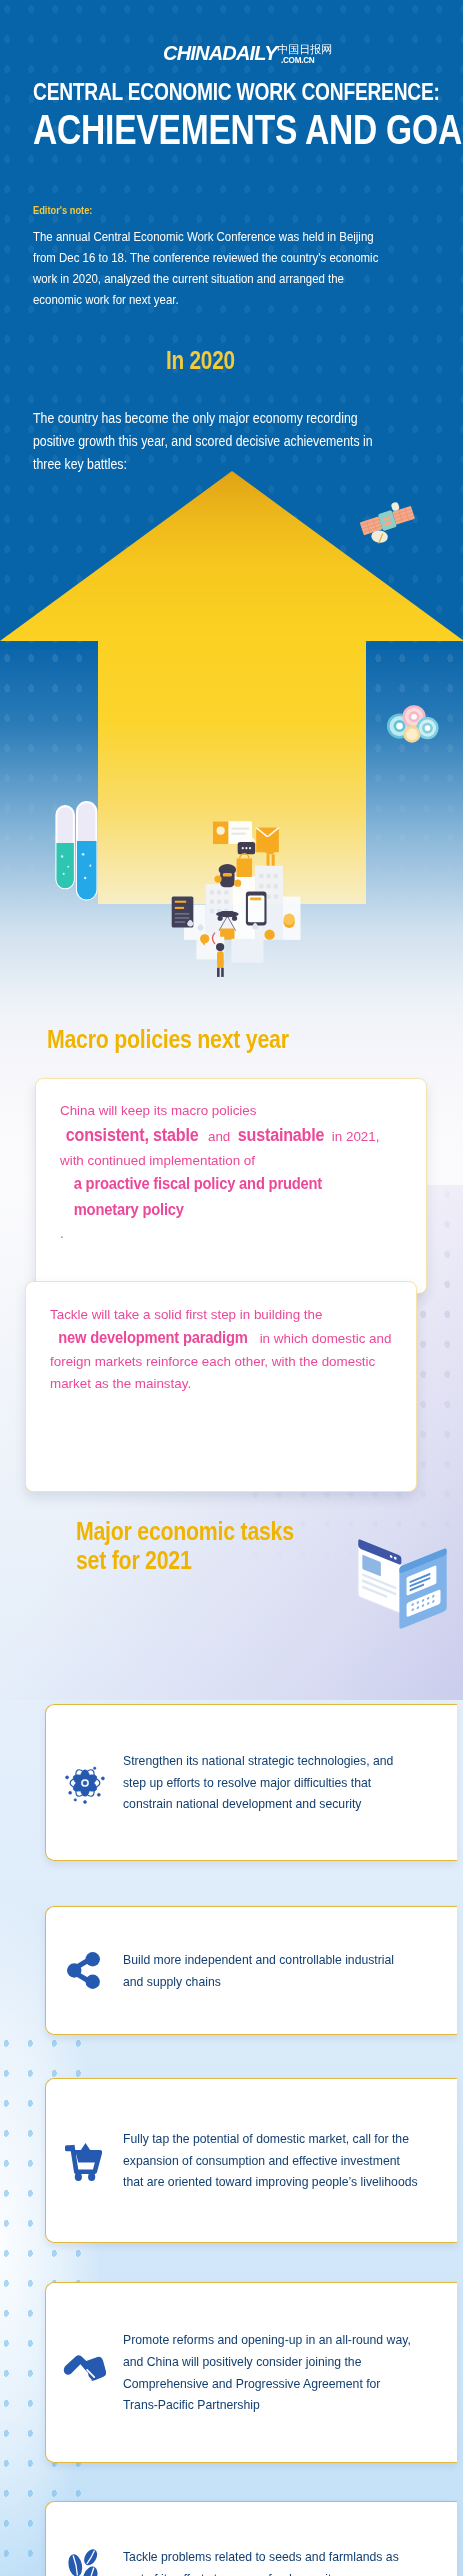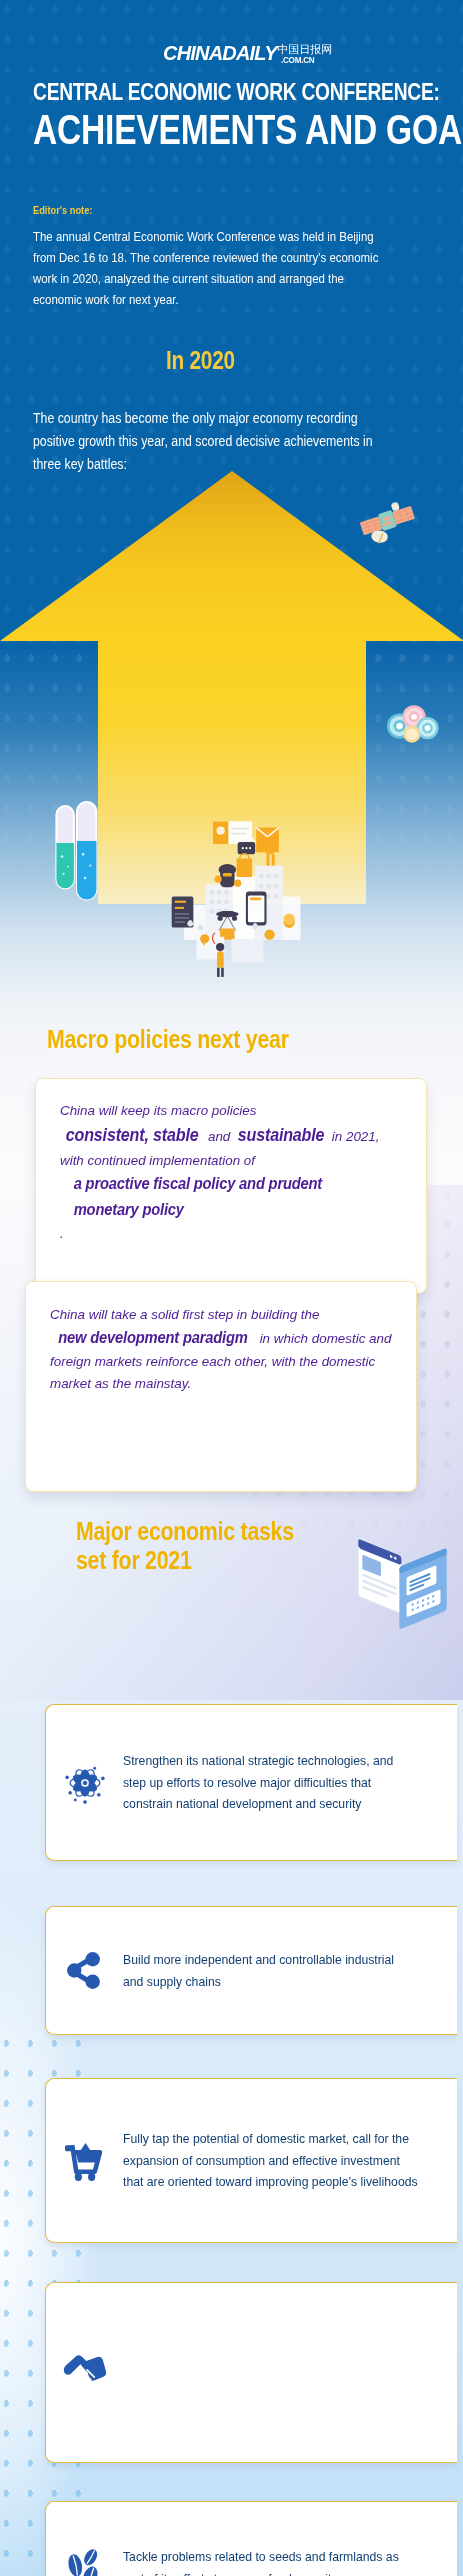--- a/index.html
+++ b/index.html
@@ -189,24 +189,23 @@
   
   .card {
     position: absolute;
     background: #ffffff;
     border-radius: 8.2px;
     border: 1.5px solid #f7e3a8;
     box-shadow: 0 5.2px 11.3px rgba(40,60,110,0.13);
     z-index: 6;
   }
   .card-text {
-    color: #4c1d95;
+    color: #ec4899;
     font-family: "Liberation Sans Narrow", "Liberation Sans", sans-serif;
     line-height: 1.62;
-    font-style: italic;
   }
   .card-a { left: 35px; top: 1078px; width: 392px; height: 216px; }
   .card-a .card-text { padding: 20.6px 24px; font-size: 13.4px; }
   .card-b { left: 25px; top: 1281px; width: 392px; height: 211px; }
   .card-b .card-text { padding: 21.6px 24px; font-size: 13.4px; }
   .em-big {
     font-weight: 700; font-size: 17.5px; letter-spacing: -0.2px;
     display: inline-block; transform: scaleX(0.92);
   }
   .em-mid {
@@ -446,21 +445,21 @@
   <div class="sec-head h-macro dk" data-bind="section_macro.heading">Macro policies next year</div>
 
   <div class="card card-a">
     <div class="card-text">
       <span data-bind="section_macro.cards.0.part1">China will keep its macro policies </span><span class="em-big" data-bind="section_macro.cards.0.emph1">consistent, stable</span><span data-bind="section_macro.cards.0.mid1"> and </span><span class="em-big" data-bind="section_macro.cards.0.emph2">sustainable</span><span data-bind="section_macro.cards.0.part2"> in 2021, with continued implementation of </span><span class="em-mid" data-bind="section_macro.cards.0.emph3">a proactive fiscal policy and prudent monetary policy</span><span data-bind="section_macro.cards.0.part3">.</span>
     </div>
   </div>
 
   <div class="card card-b">
     <div class="card-text">
-      <span data-bind="section_macro.cards.1.part1">China will take a solid first step in building the </span><span class="em-mid" data-bind="section_macro.cards.1.emph1">new development paradigm</span><span data-bind="section_macro.cards.1.part2"> in which domestic and foreign markets reinforce each other, with the domestic market as the mainstay.</span>
+      <span data-bind="section_macro.cards.1.part1">Tackle will take a solid first step in building the </span><span class="em-mid" data-bind="section_macro.cards.1.emph1">new development paradigm</span><span data-bind="section_macro.cards.1.part2"> in which domestic and foreign markets reinforce each other, with the domestic market as the mainstay.</span>
     </div>
   </div>
 
   <div class="deco deco-cards">
     <svg width="98" height="108" viewBox="0 0 190 210">
       <g>
         <g transform="skewY(22)">
           <rect x="6" y="24" width="84" height="112" rx="5" fill="#ffffff" stroke="#e3e9f3" stroke-width="2"></rect>
           <rect x="6" y="24" width="84" height="18" rx="5" fill="#3f55a8"></rect>
           <circle cx="78" cy="33" r="2.6" fill="#ffffff"></circle>
@@ -569,20 +568,23 @@
       <svg width="43" height="39" viewBox="0 0 84 76" fill="#2659b0">
         <path d="M4 26 L26 6 q6 -4 12 2 l18 18 q5 5 0 10 q-5 5 -10 0 L34 22 L16 40 q-6 5 -12 0 q-5 -6 0 -14 z"></path>
         <path d="M44 16 L66 8 q8 -3 12 6 l6 22 q2 8 -6 11 l-16 6 q-7 3 -11 -4 z"></path>
         <g stroke="#ffffff" stroke-width="3.4" stroke-linecap="round">
           <path d="M34 44 L46 56"></path>
             <path d="M40 38 L54 52"></path>
             <path d="M47 33 L61 47"></path>
         </g>
       </svg>
     </div>
+    <div class="task-text">
+        <span data-bind="section_tasks.items.3.text">Promote reforms and opening-up in an all-round way, and China will positively consider joining the Comprehensive and Progressive Agreement for Trans-Pacific Partnership</span>
+      </div>
   </div>
 
   <div class="task" style="top:2501px; height:134px;">
     <div class="task-icon">
       <svg width="39" height="41" viewBox="0 0 76 80" fill="#2659b0">
         <ellipse cx="20" cy="34" rx="13" ry="22" transform="rotate(-12 20 34)"></ellipse>
         <path d="M20 14 q3 20 0 40" stroke="#ffffff" stroke-width="2.6" fill="none" transform="rotate(-12 20 34)"></path>
         <ellipse cx="50" cy="18" rx="11" ry="17" transform="rotate(30 50 18)"></ellipse>
         <path d="M50 3 q2 15 0 30" stroke="#ffffff" stroke-width="2.4" fill="none" transform="rotate(30 50 18)"></path>
         <ellipse cx="49" cy="56" rx="13" ry="21" transform="rotate(22 49 56)"></ellipse>

